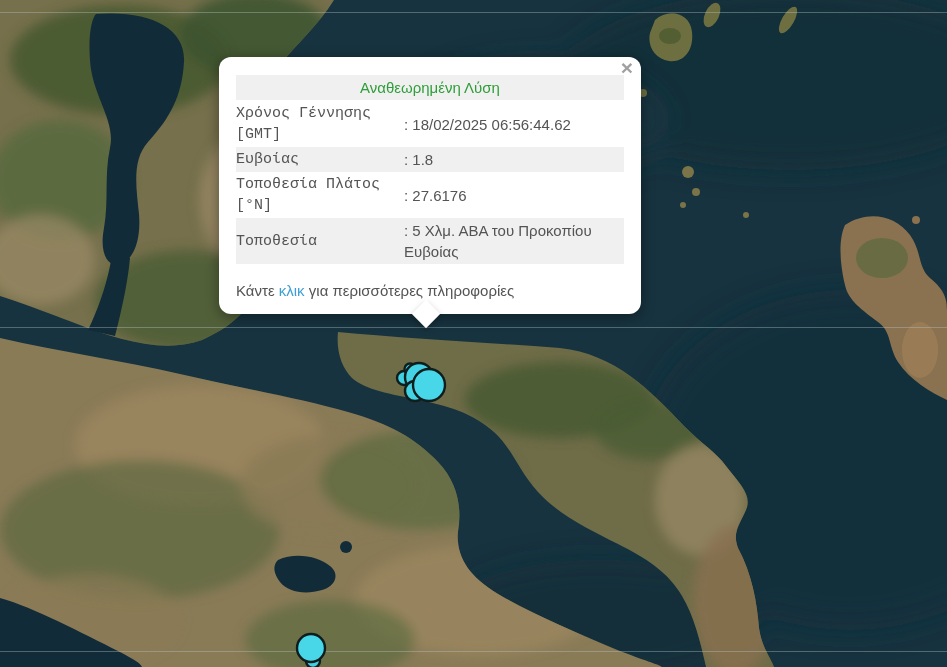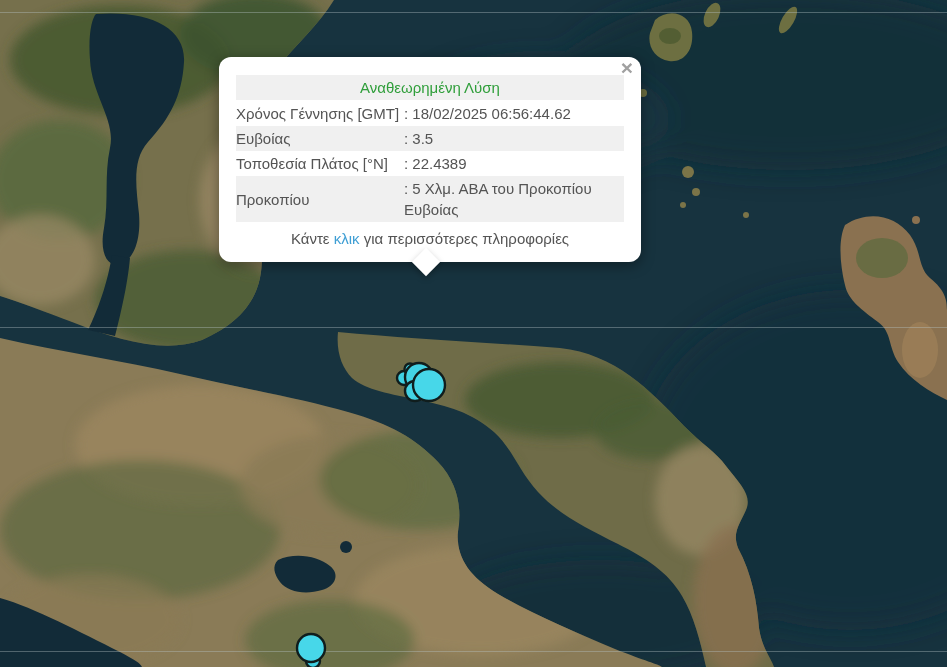--- a/index.html
+++ b/index.html
@@ -29,23 +29,23 @@
     position:absolute;top:1px;right:8px;z-index:11;
     color:#a0a0a0;font-size:21px;font-weight:bold;line-height:20px;
     cursor:pointer;user-select:none;font-family:"Liberation Sans",sans-serif;
   }
   .popup-title{
     background:#f0f0f0;text-align:center;color:#2f9e3a;
     padding:2px 17px;margin-bottom:1px;
   }
   table.details{width:100%;border-collapse:collapse;}
   table.details td{padding:2px 0;vertical-align:middle;}
-  table.details td.lbl{width:168px;}
+  table.details td.lbl{width:168px;font-family:Liberation Mono, monospace;}
   table.details tr:nth-child(even){background:#f0f0f0;}
-  .popup-footer{margin-top:6px;text-align:center;}
+  .popup-footer{margin-top:16px;}
   .popup-footer a{color:#3e9ed4;text-decoration:none;cursor:pointer;}
 </style>
 </head>
 <body>
 
 <div id="map">
 <svg width="947" height="667" viewBox="0 0 947 667" xmlns="http://www.w3.org/2000/svg">
   <defs>
     <filter id="b6" x="-40%" y="-40%" width="180%" height="180%">
           <feGaussianBlur stdDeviation="6"></feGaussianBlur>
@@ -152,28 +152,28 @@
   <div class="popup-title">Αναθεωρημένη Λύση</div>
 
   <table class="details">
     <tbody>
       <tr>
         <td class="lbl">Χρόνος Γέννησης [GMT]</td>
         <td class="val">: 18/02/2025 06:56:44.62</td>
       </tr>
       <tr>
         <td class="lbl">Ευβοίας</td>
-        <td class="val">: 3.5</td>
+        <td class="val">: 1.8</td>
       </tr>
       <tr>
         <td class="lbl">Τοποθεσία Πλάτος [°N]</td>
-        <td class="val">: 22.4389</td>
+        <td class="val">: 27.6176</td>
       </tr>
       <tr>
-        <td class="lbl">Προκοπίου</td>
+        <td class="lbl">Τοποθεσία</td>
         <td class="val">: 5 Χλμ. ΑΒΑ του Προκοπίου Ευβοίας</td>
       </tr>
     </tbody>
   </table>
 
   <div class="popup-footer">
     <span>Κάντε </span><a>κλικ</a><span> για περισσότερες πληροφορίες</span>
   </div>
 </div>
 

